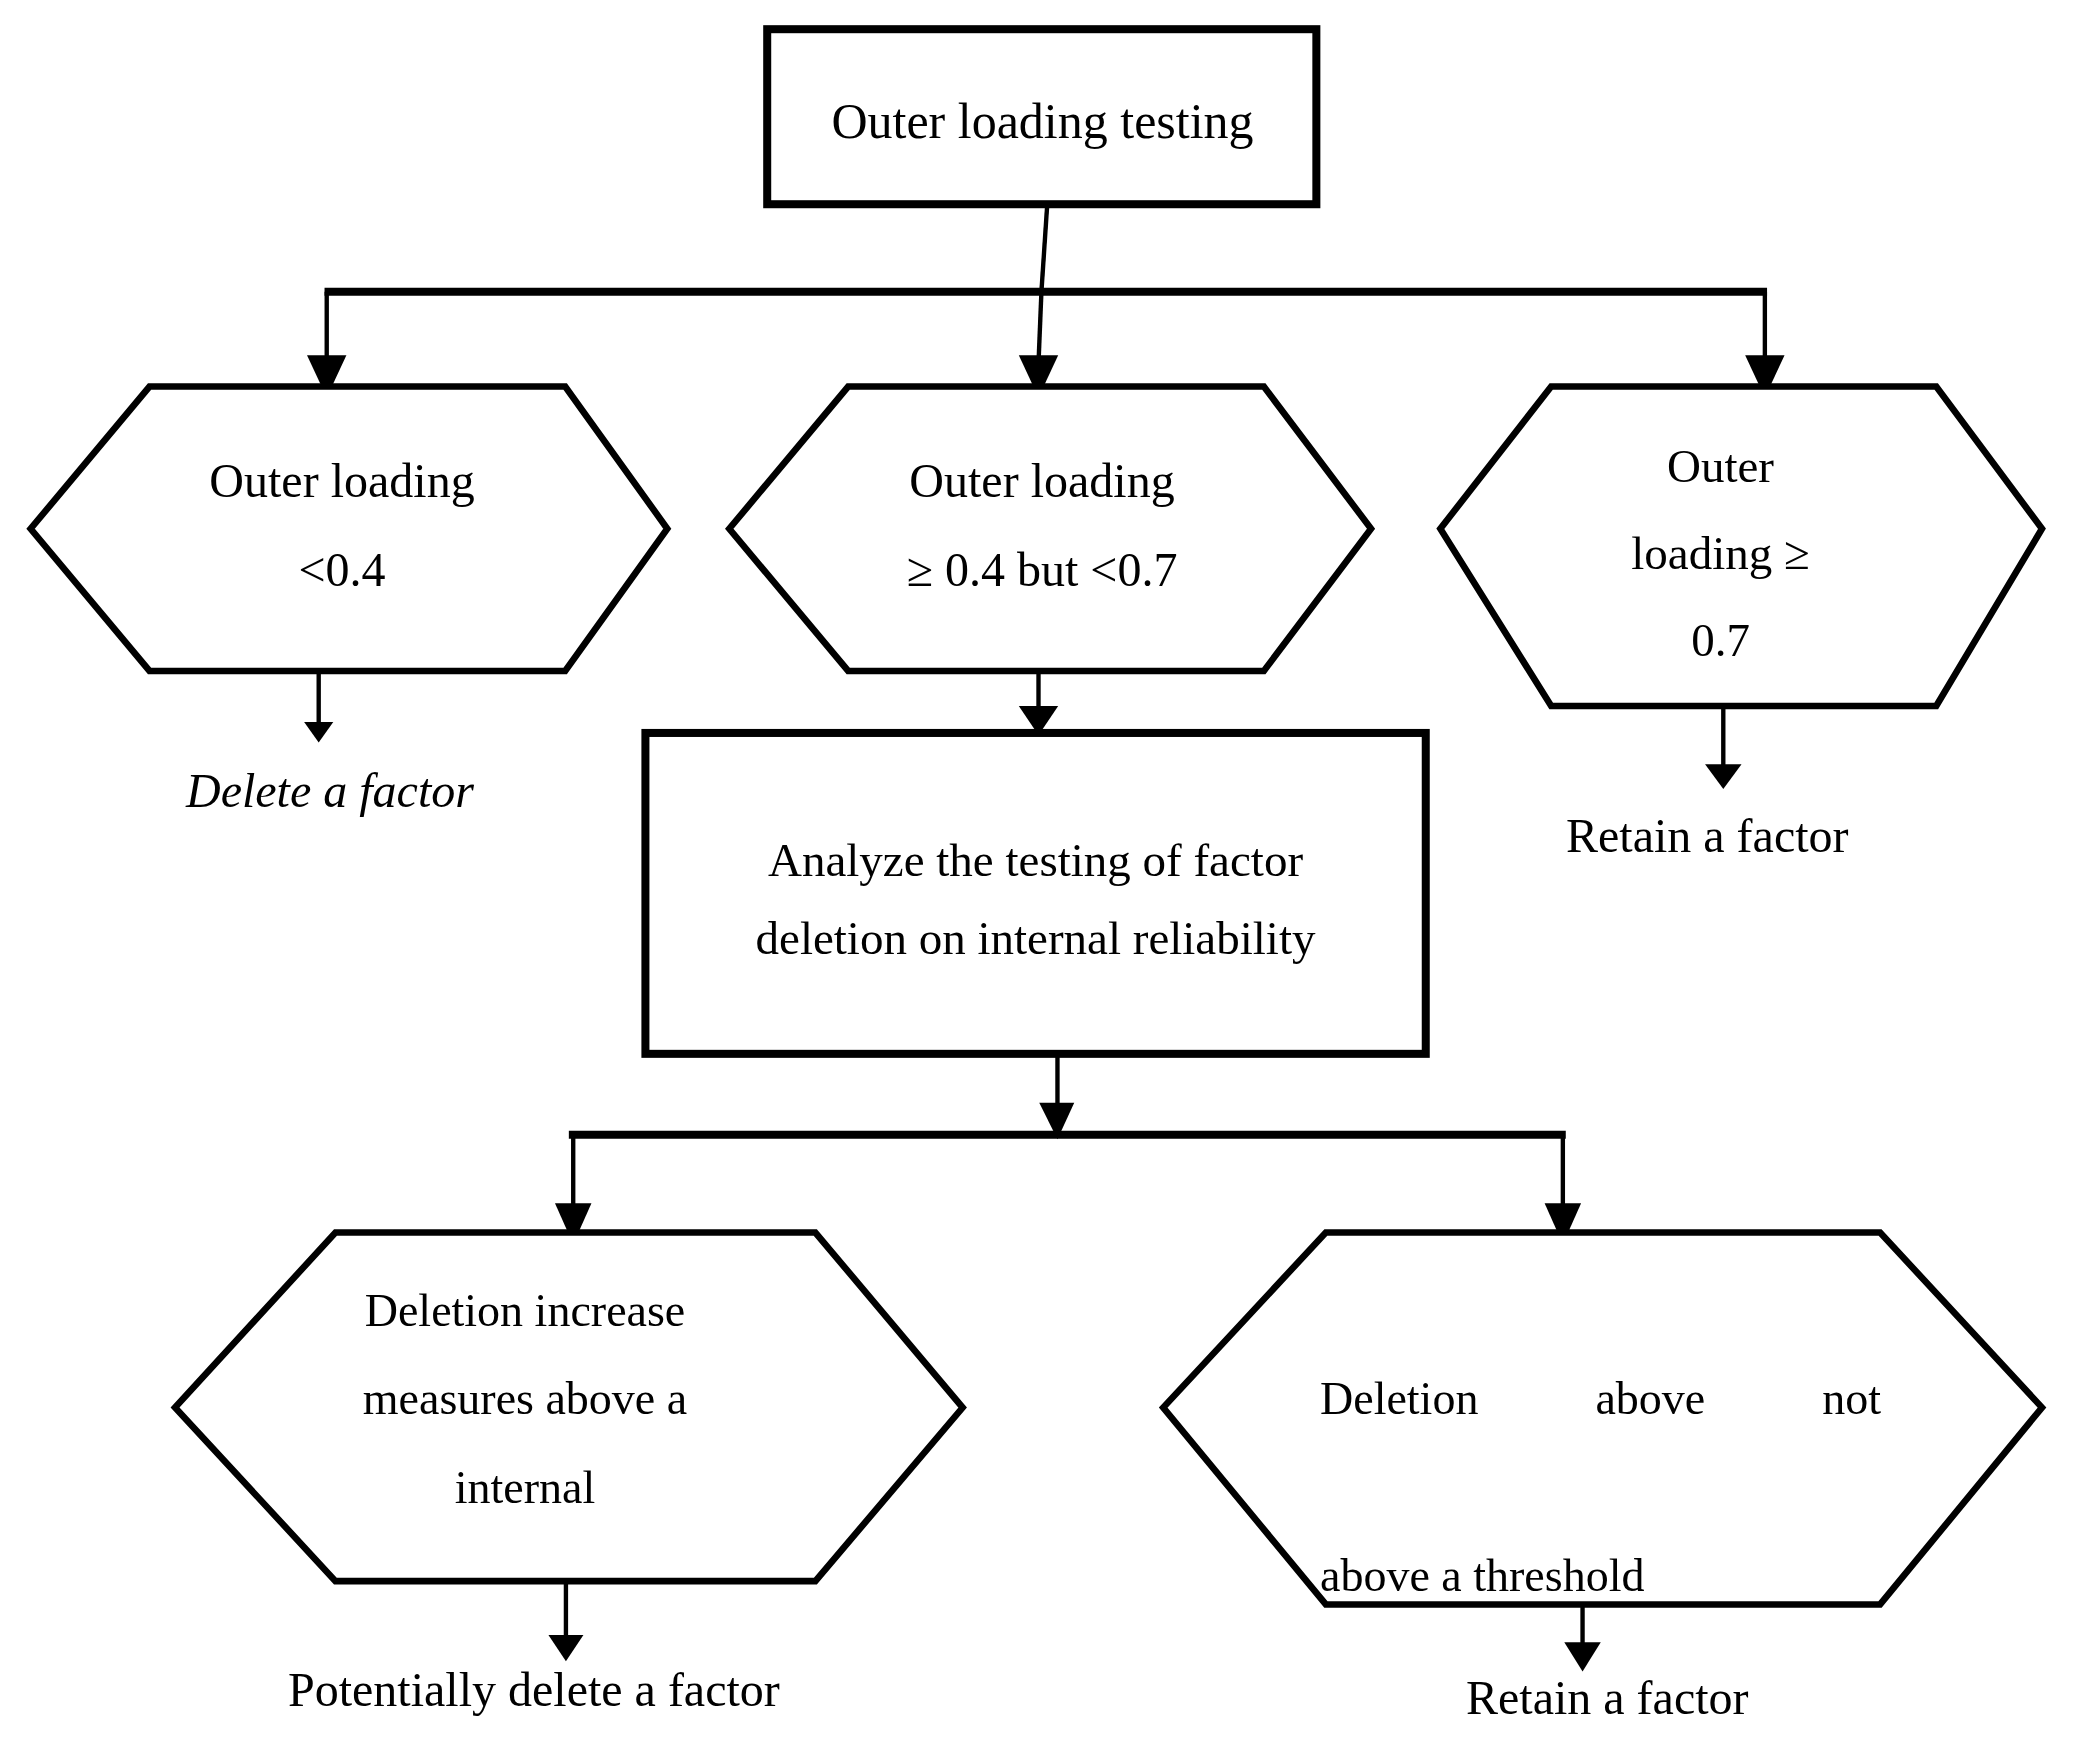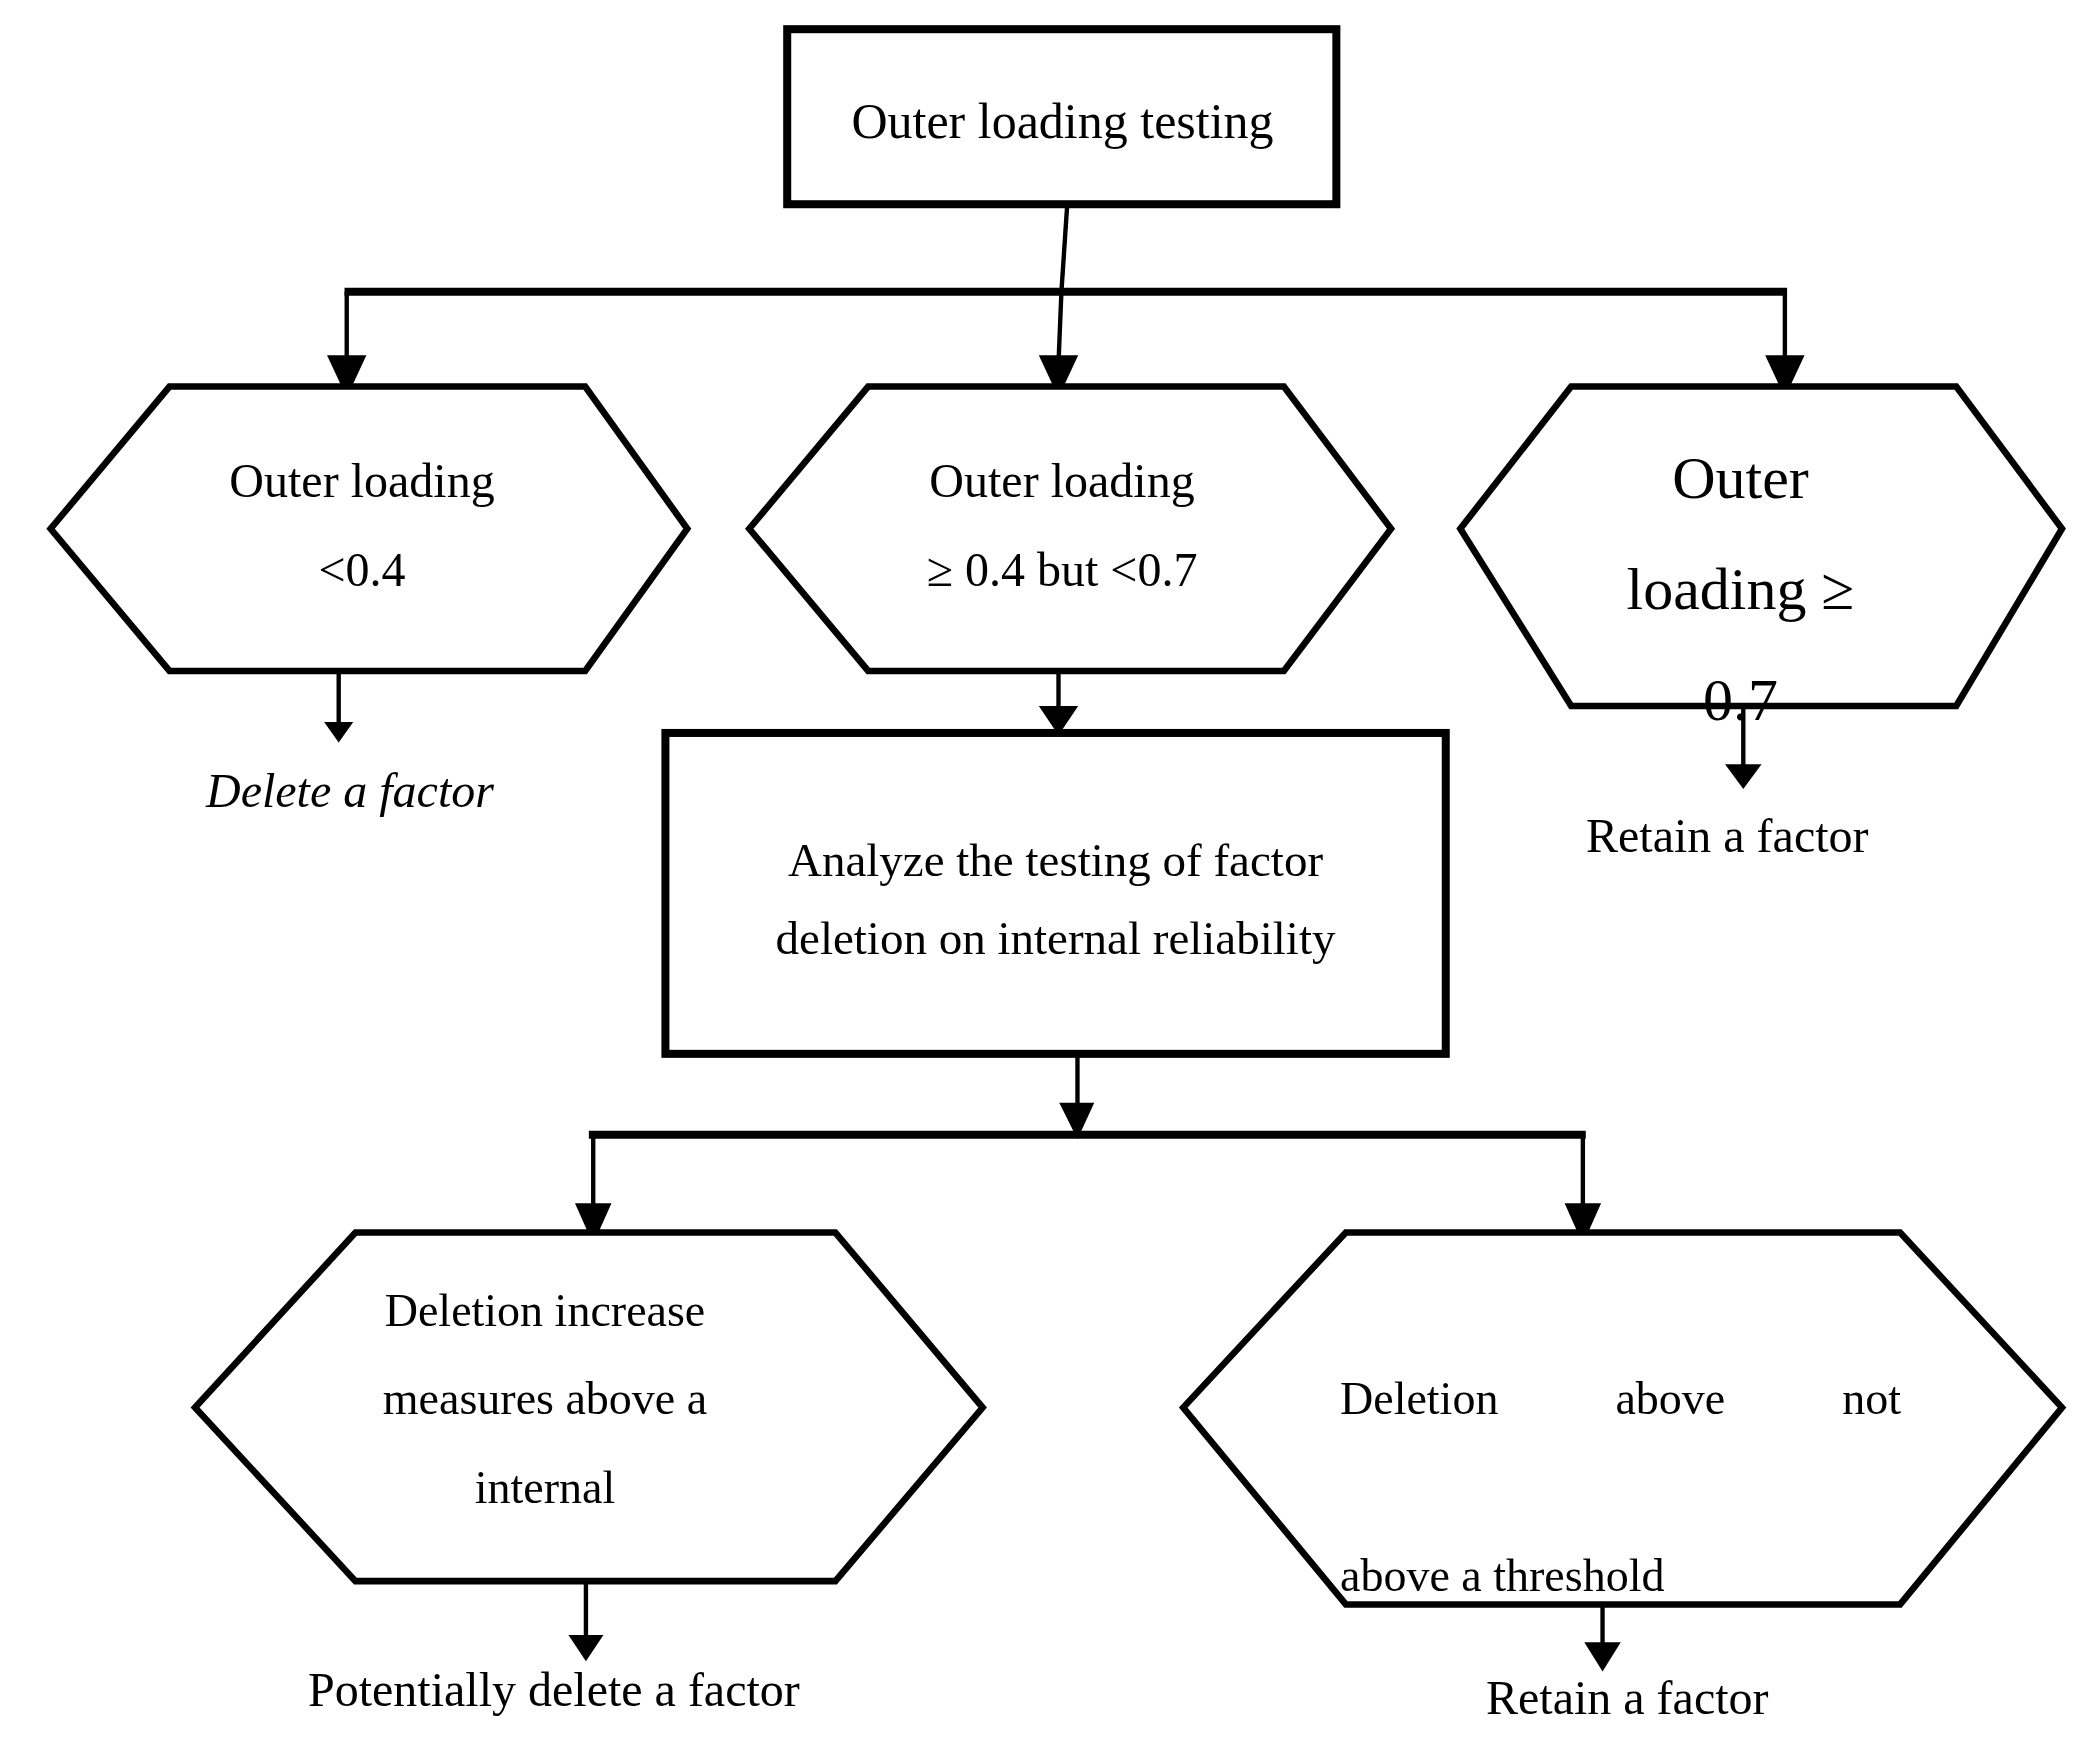--- a/index.html
+++ b/index.html
@@ -10,21 +10,20 @@
   body {
     width: 2077px;
     height: 1762px;
     font-family: "Liberation Serif", "DejaVu Serif", serif;
     overflow: hidden;
   }
   #flowchart-root {
     position: relative;
     width: 1804px;
     height: 1762px;
-    margin-left: 20px;
   }
   svg#flow-svg {
     position: absolute;
     top: 0;
     left: 0;
     width: 2077px;
     height: 1762px;
     display: block;
   }
   .node-shape {
@@ -74,21 +73,21 @@
   #label-hex-low {
     left: 36px; top: 437px; width: 612px;
     font-size: 48px; line-height: 1.85;
   }
   #label-hex-mid {
     left: 736px; top: 437px; width: 612px;
     font-size: 48px; line-height: 1.85;
   }
   #label-hex-high {
     left: 1487px; top: 423px; width: 467px;
-    font-size: 60px; line-height: 1.85; text-align: center;
+    font-size: 47px; line-height: 1.85; text-align: center;
   }
   #label-analyze-box {
     left: 660px; top: 822px; width: 751px;
     font-size: 47px; line-height: 1.65;
   }
   #label-hex-increase {
     left: 226px; top: 1267px; width: 598px;
     font-size: 46px; line-height: 1.92;
   }
   #label-hex-no-increase {

